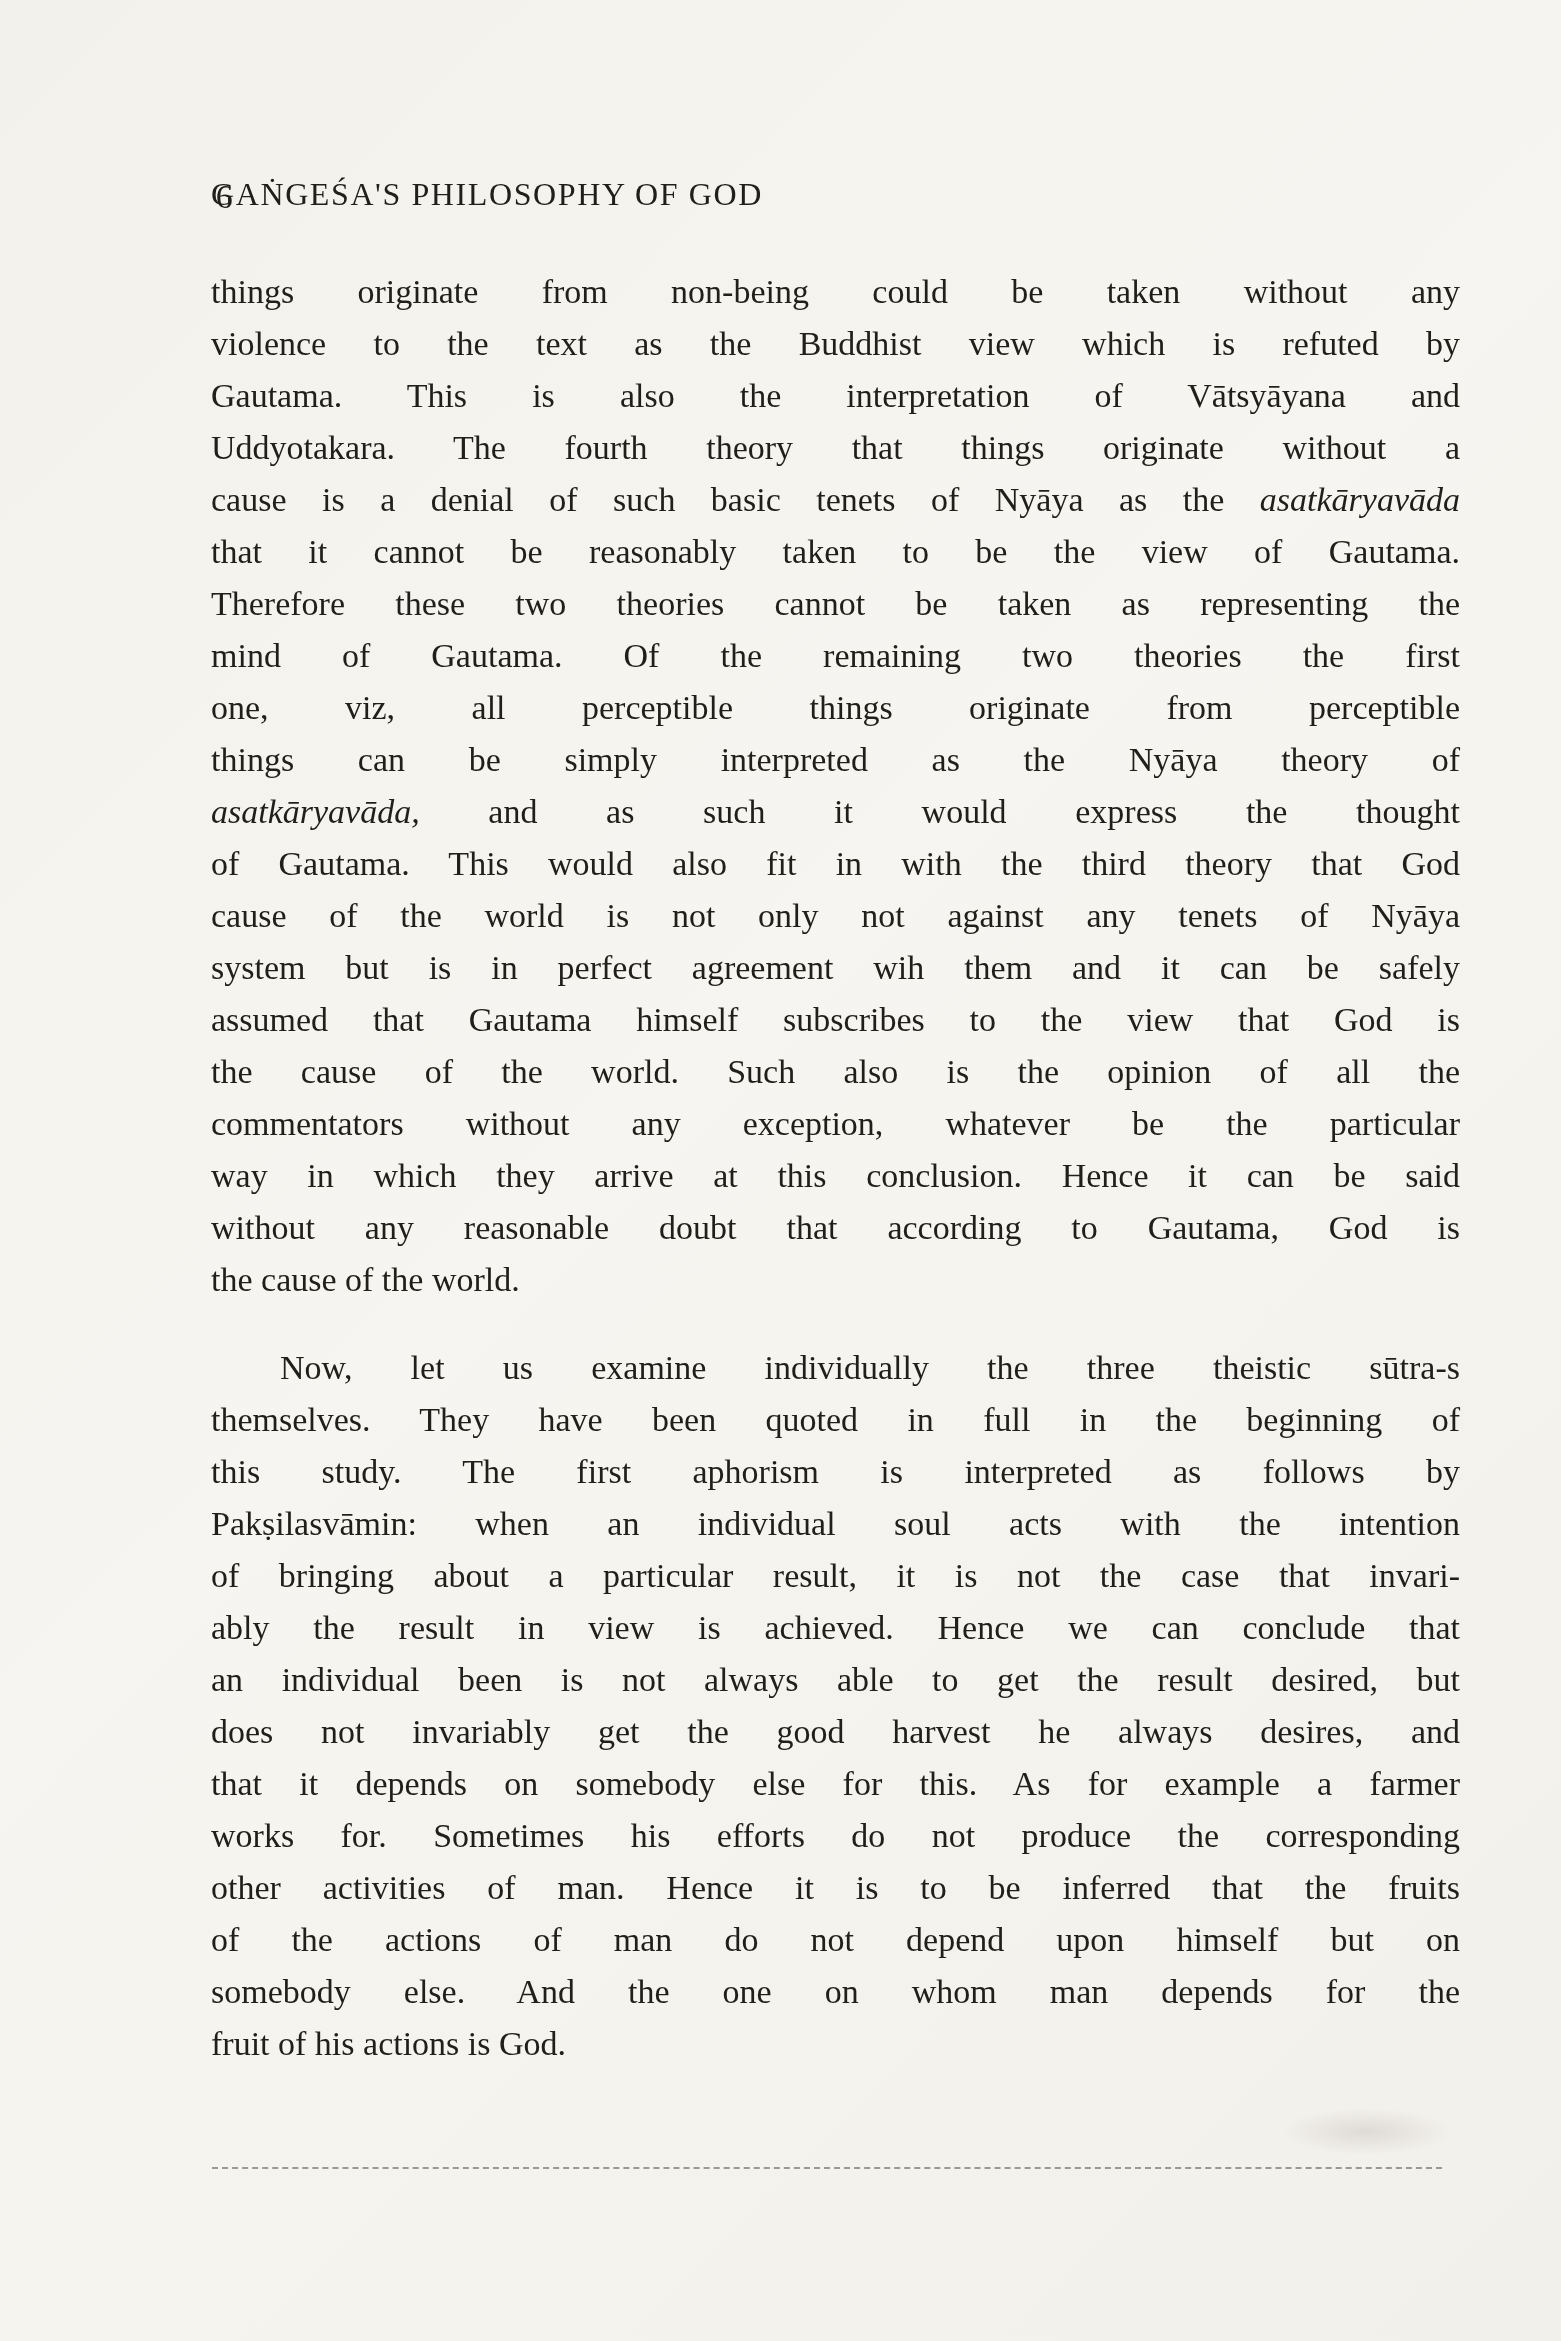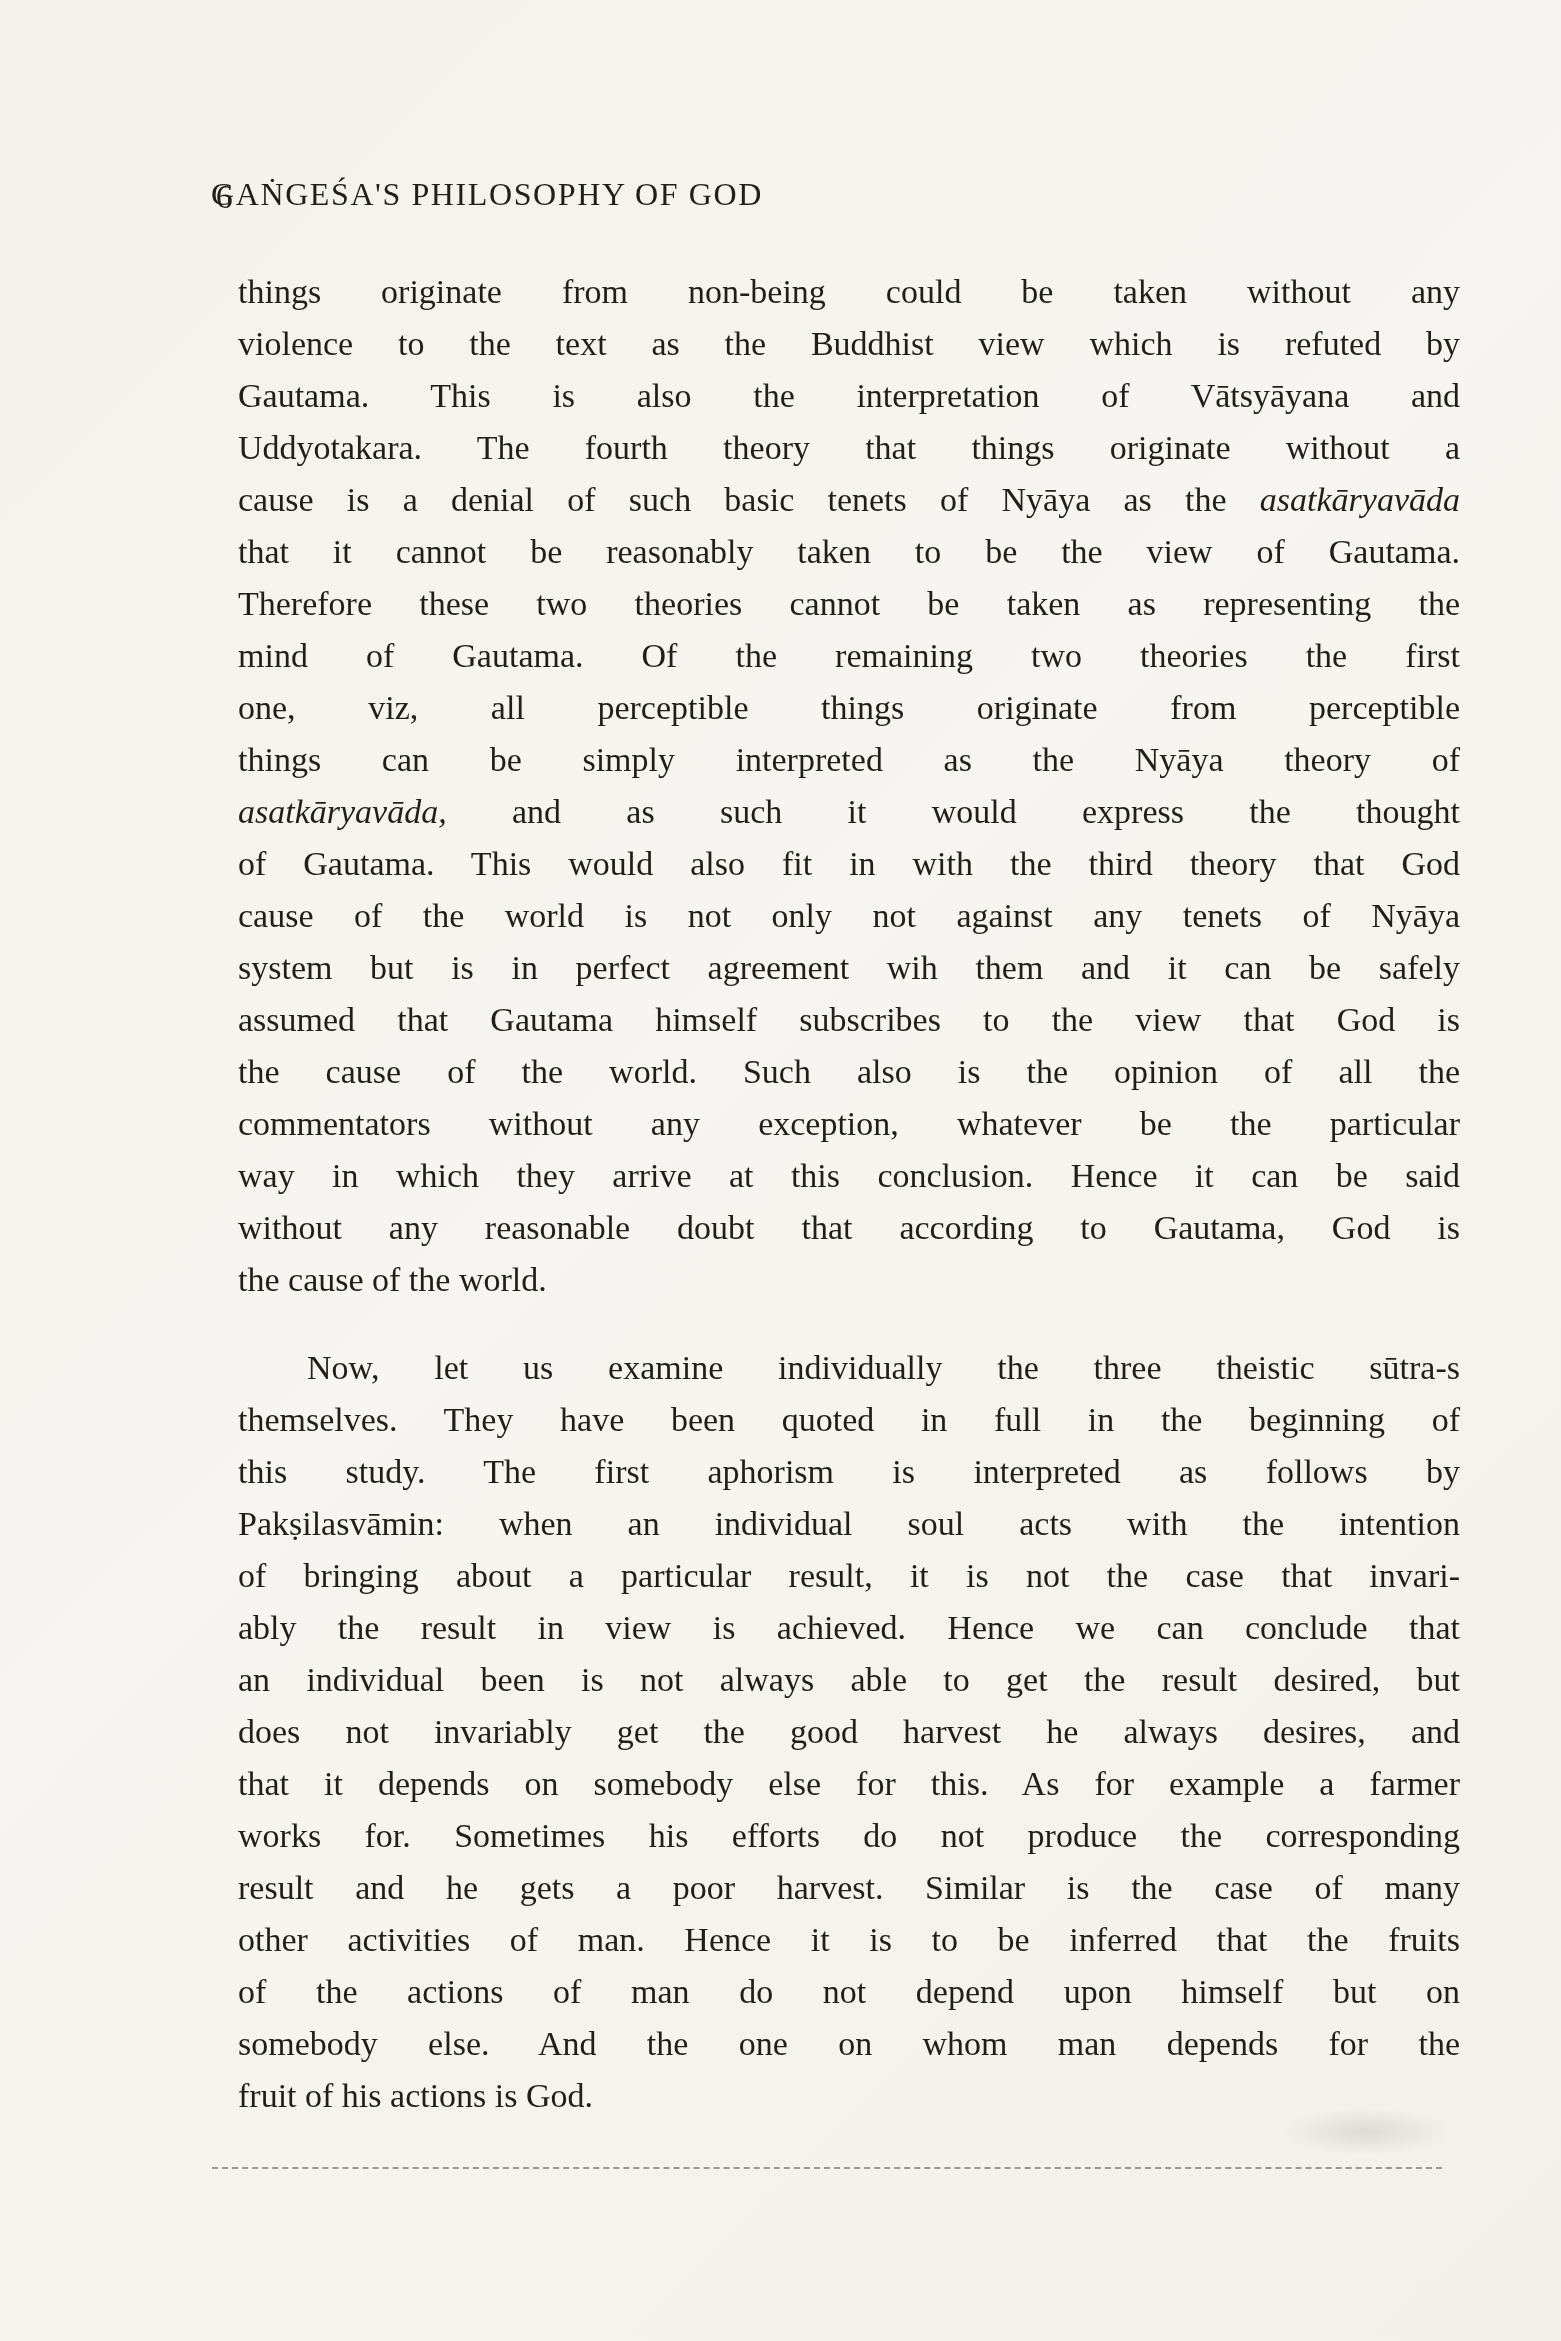--- a/index.html
+++ b/index.html
@@ -38,21 +38,20 @@
   }
   .paragraphs {
     margin-top: 45px;
     font-size: 34px;
     line-height: 52px;
   }
   .ln {
     text-align: justify;
     text-align-last: justify;
     white-space: normal;
-    margin-left: 27px;
   }
   .ln-last { text-align-last: left; }
   .indent { text-indent: 69px; }
   .it { font-style: italic; }
   .para-2 { margin-top: 36px; }
   .artifact-line {
     position: absolute;
     left: 212px; top: 2167px;
     width: 1230px; height: 0;
     border-top: 2.3px dashed rgba(70, 64, 54, 0.5);
@@ -104,21 +103,20 @@
         <div class="ln indent">Now, let us examine individually the three theistic sūtra-s</div>
         <div class="ln">themselves. They have been quoted in full in the beginning of</div>
         <div class="ln">this study. The first aphorism is interpreted as follows by</div>
         <div class="ln">Pakṣilasvāmin: when an individual soul acts with the intention</div>
         <div class="ln">of bringing about a particular result, it is not the case that invari-</div>
         <div class="ln">ably the result in view is achieved. Hence we can conclude that</div>
         <div class="ln">an individual been is not always able to get the result desired, but</div>
         <div class="ln">does not invariably get the good harvest he always desires, and</div>
         <div class="ln">that it depends on somebody else for this. As for example a farmer</div>
         <div class="ln">works for. Sometimes his efforts do not produce the corresponding</div>
-        <div class="ln">result and he gets a poor harvest. Similar is the case of many</div>
         <div class="ln">other activities of man. Hence it is to be inferred that the fruits</div>
         <div class="ln">of the actions of man do not depend upon himself but on</div>
         <div class="ln">somebody else. And the one on whom man depends for the</div>
         <div class="ln ln-last">fruit of his actions is God.</div>
       </div>
 
     </div>
   </div>
 
   <div class="artifact-smudge"></div>

